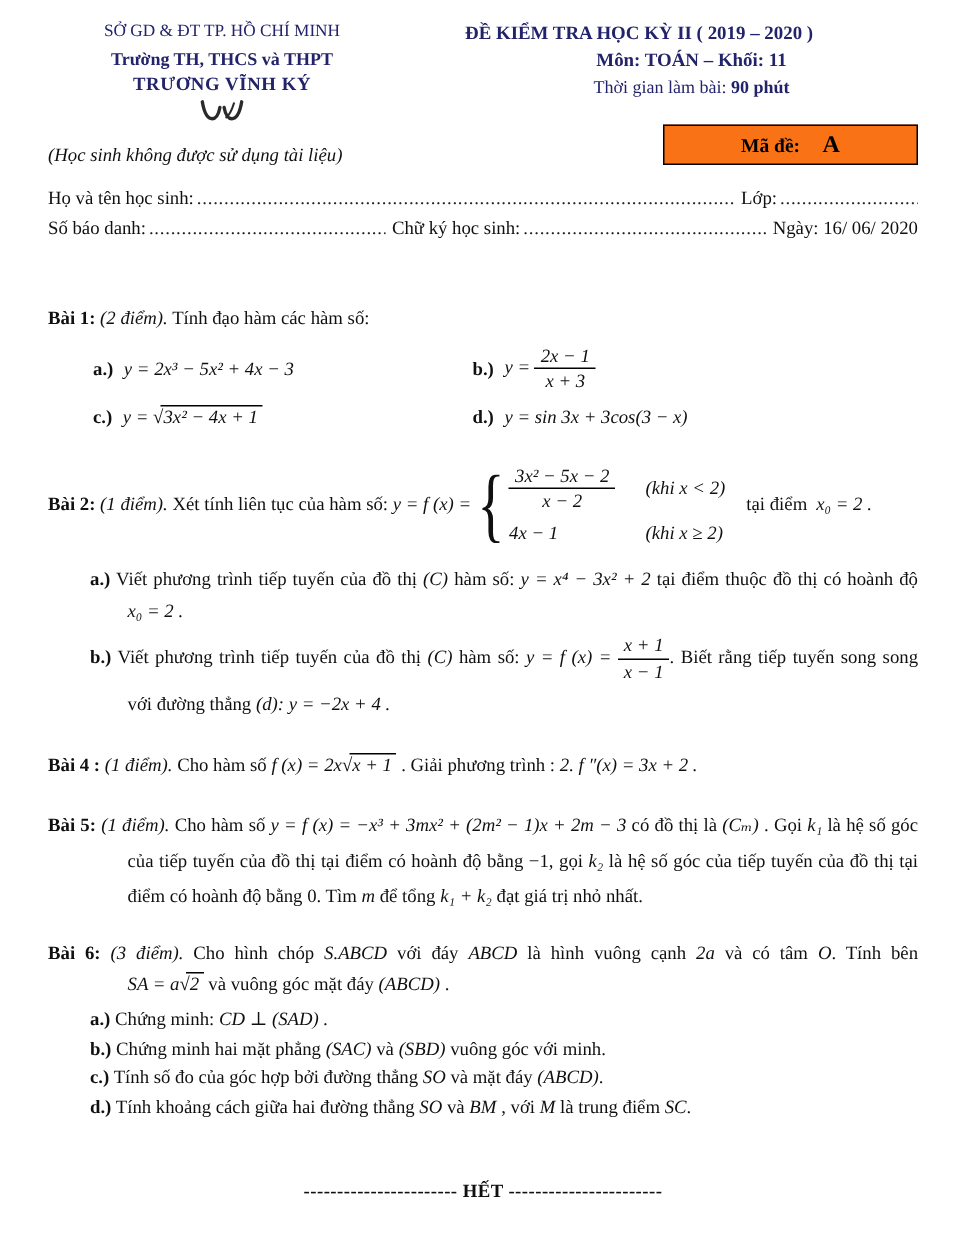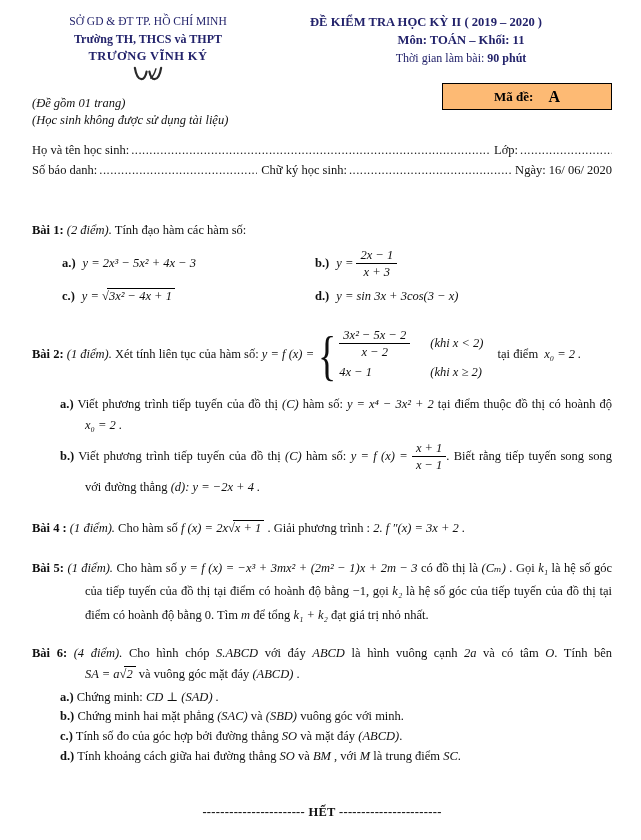--- a/index.html
+++ b/index.html
@@ -24,21 +24,21 @@
   .logo{display:block;text-align:center;margin-top:1px;height:16px;}
   .notes{color:#101010;font-style:italic;margin-top:13px;text-align:left;}
   .notes div{margin-bottom:1px;}
   .hdr-right{width:302px;color:#23236b;display:flex;flex-direction:column;}
   .hr1{font-weight:bold;font-size:12.6px;text-align:left;}
   .hr2{font-weight:bold;font-size:12.6px;text-align:center;margin-top:1px;}
   .hr3{font-size:12px;text-align:center;margin-top:1px;color:#23236b;}
   .code-box{
     align-self:flex-end;margin-top:17px;border:1.7px solid #000;
     width:168px;height:25px;display:flex;align-items:center;justify-content:center;
-    color:#000;background:#fdba74;
+    color:#000;background:#f97316;
   }
   .code-box .cl{font-weight:bold;font-size:13px;}
   .code-box .cv{font-weight:bold;font-size:16px;margin-left:15px;}
 
   
   .student{margin-top:11px;}
   .sline{display:flex;align-items:baseline;line-height:1.55;}
   .dots{overflow:hidden;white-space:nowrap;color:#222;letter-spacing:.5px;}
   .dots.f{flex:1 1 auto;}
   .dots.w92{width:92px;flex:none;}
@@ -90,21 +90,20 @@
       <div class="hc hl2">Trường TH, THCS và THPT</div>
       <div class="hc hl3">TRƯƠNG VĨNH KÝ</div>
       <span class="logo">
         <svg width="34" height="15" viewBox="0 0 36 16">
           <path d="M4 2 q2 12 7 12 q4 0 5.5-8" fill="none" stroke="#2a2a2a" stroke-width="2.4" stroke-linecap="round"></path>
           <path d="M32 2 q-2 12 -7 12 q-4 0 -5.5-8" fill="none" stroke="#2a2a2a" stroke-width="2.4" stroke-linecap="round"></path>
           <path d="M26.5 3 q-2.5 8 -5.5 10" fill="none" stroke="#2a2a2a" stroke-width="1.5" stroke-linecap="round"></path>
         </svg>
       </span>
       <div class="notes">
-        <div>(Đề gồm 01 trang)</div>
         <div>(Học sinh không được sử dụng tài liệu)</div>
       </div>
     </div>
     <div class="hdr-right">
       <div class="hr1">ĐỀ KIỂM TRA HỌC KỲ II ( 2019 – 2020 )</div>
       <div class="hr2">Môn: TOÁN – Khối: 11</div>
       <div class="hr3"><span>Thời gian làm bài: </span><span class="b">90 phút</span></div>
       <div class="code-box">
         <span class="cl">Mã đề:</span>
         <span class="cv">A</span>
@@ -193,21 +192,21 @@
     <span class="b">Bài 4 :</span>
     <span class="i">(1 điểm).</span>
     <span>Cho hàm số </span><span class="m">f (x) = 2x</span><span class="sqrt m"><span class="rad">√</span><span class="rc">x + 1</span></span><span> .  Giải phương trình : </span><span class="m">2. f ″(x) = 3x + 2 .</span>
   </div>
 
   <div class="sec p5">
     <p><span class="b">Bài 5:</span> <span class="i">(1 điểm).</span><span> Cho hàm số </span><span class="m">y = f (x) = −x³ + 3mx² + (2m² − 1)x + 2m − 3</span><span> có đồ thị là </span><span class="m">(Cₘ)</span><span> . Gọi </span><span class="m">k₁</span><span> là hệ số góc của tiếp tuyến của đồ thị tại điểm có hoành độ bằng −1, gọi </span><span class="m">k₂</span><span> là hệ số góc của tiếp tuyến của đồ thị tại điểm có hoành độ bằng 0. Tìm </span><span class="m">m</span><span> để tổng </span><span class="m">k₁ + k₂</span><span> đạt giá trị nhỏ nhất.</span></p>
   </div>
 
   <div class="sec p6">
-    <div class="j1"><span class="b">Bài 6:</span> <span class="i">(4 điểm).</span><span> Cho hình chóp </span><span class="m">S.ABCD</span><span> với đáy </span><span class="m">ABCD</span><span> là hình vuông cạnh </span><span class="m">2a</span><span> và có tâm </span><span class="m">O</span><span>. Tính bên</span></div>
+    <div class="j1"><span class="b">Bài 6:</span> <span class="i">(3 điểm).</span><span> Cho hình chóp </span><span class="m">S.ABCD</span><span> với đáy </span><span class="m">ABCD</span><span> là hình vuông cạnh </span><span class="m">2a</span><span> và có tâm </span><span class="m">O</span><span>. Tính bên</span></div>
     <div class="intro2"><span class="m">SA = a</span><span class="sqrt m"><span class="rad">√</span><span class="rc">2</span></span><span> và vuông góc mặt đáy </span><span class="i">(ABCD)</span><span> .</span></div>
     <div class="p6items">
       <div><span class="b">a.)</span> <span>Chứng minh: </span><span class="m">CD ⊥ (SAD) .</span></div>
       <div><span class="b">b.)</span> <span>Chứng minh hai mặt phẳng </span><span class="m">(SAC)</span><span> và </span><span class="m">(SBD)</span><span> vuông góc với minh.</span></div>
       <div><span class="b">c.)</span> <span>Tính số đo của góc hợp bởi đường thẳng </span><span class="m">SO</span><span> và mặt đáy </span><span class="m">(ABCD)</span><span>.</span></div>
       <div><span class="b">d.)</span> <span>Tính khoảng cách giữa hai đường thẳng </span><span class="m">SO</span><span> và </span><span class="m">BM</span><span> , với </span><span class="m">M</span><span> là trung điểm </span><span class="m">SC</span><span>.</span></div>
     </div>
   </div>
 
   <div class="footer">----------------------- HẾT -----------------------</div>

